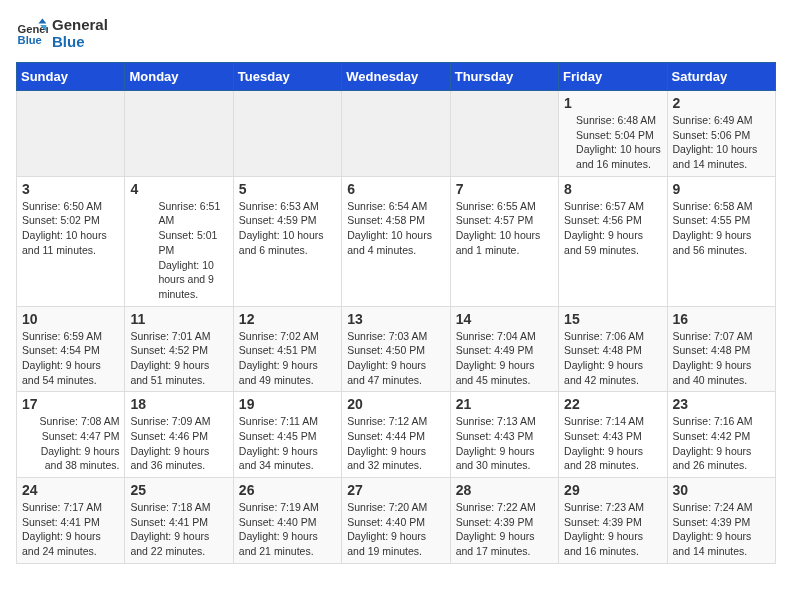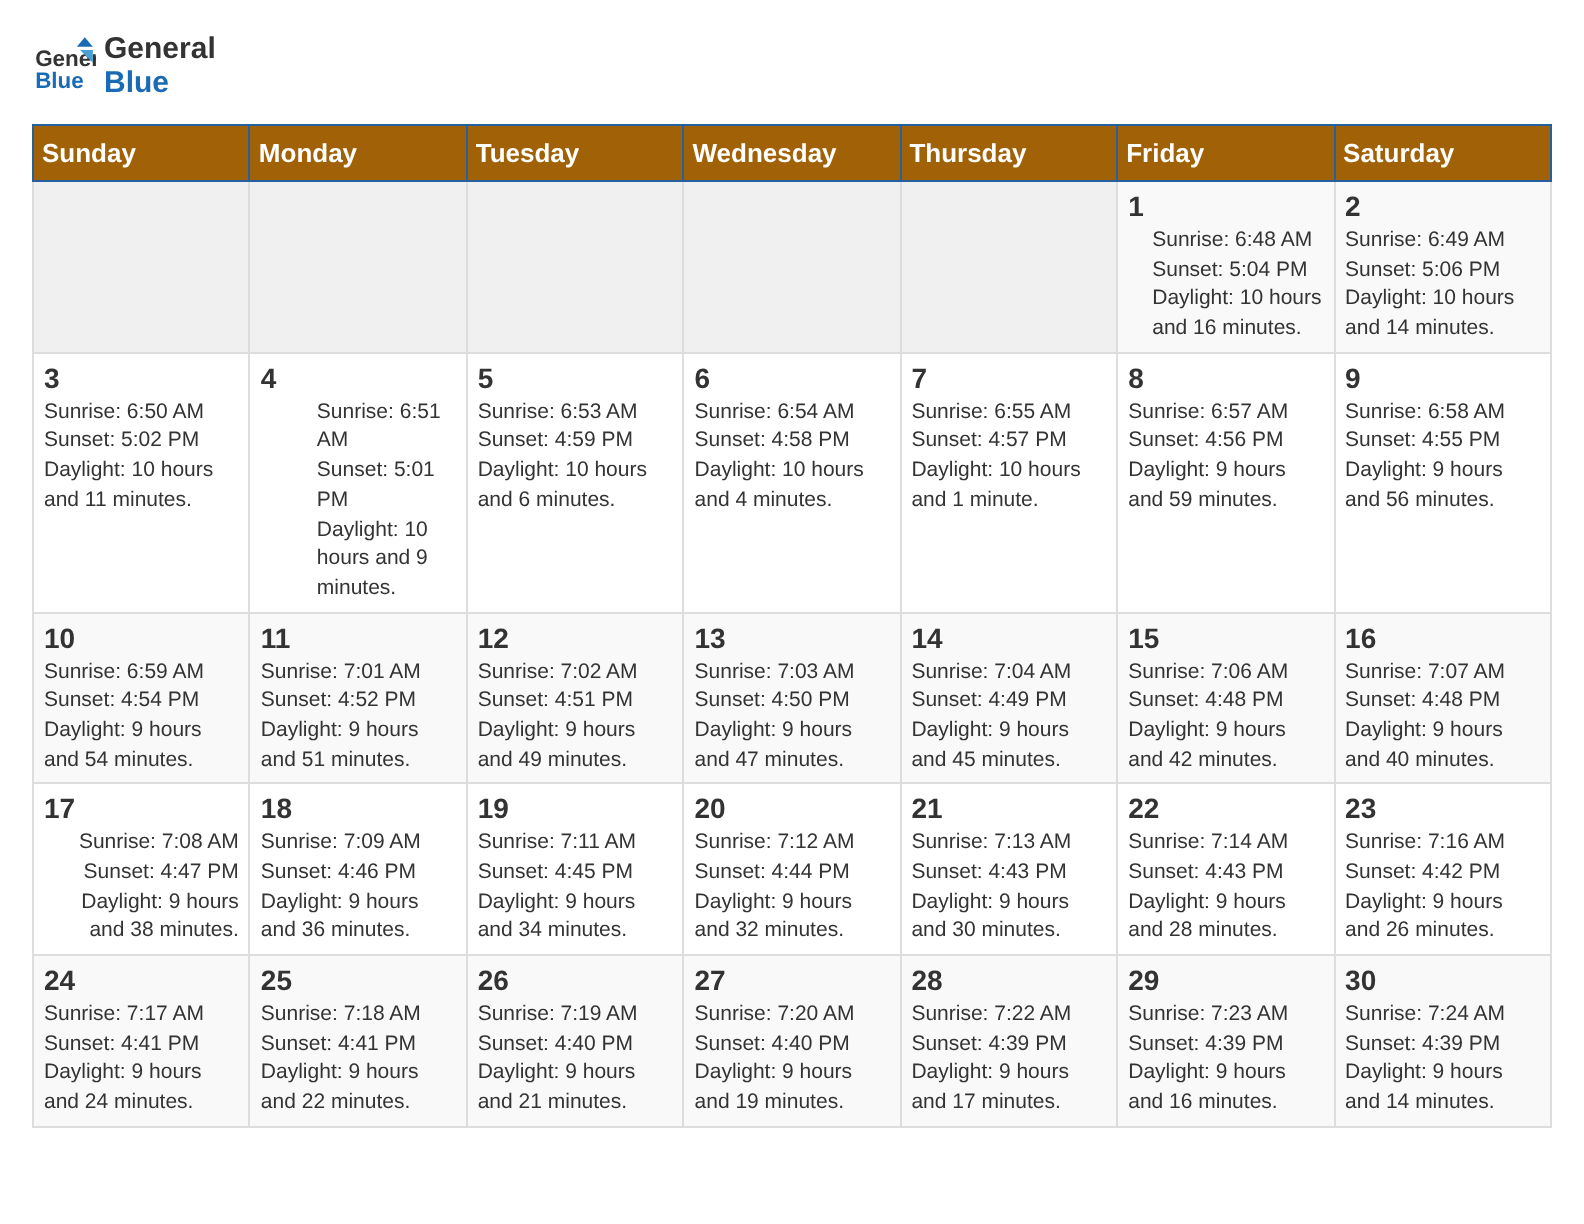--- a/index.html
+++ b/index.html
@@ -36,21 +36,21 @@
     .location-title {
       font-size: 16px;
       color: #555;
     }
     table {
       width: 100%;
       border-collapse: collapse;
       table-layout: fixed;
     }
     thead tr {
-      background-color: #a16207;
+      background-color: #1d4ed8;
       color: #fff;
     }
     thead th {
       padding: 6px 4px;
       font-size: 13px;
       font-weight: bold;
       text-align: left;
       border: 1px solid #2560a0;
     }
     tbody tr {

